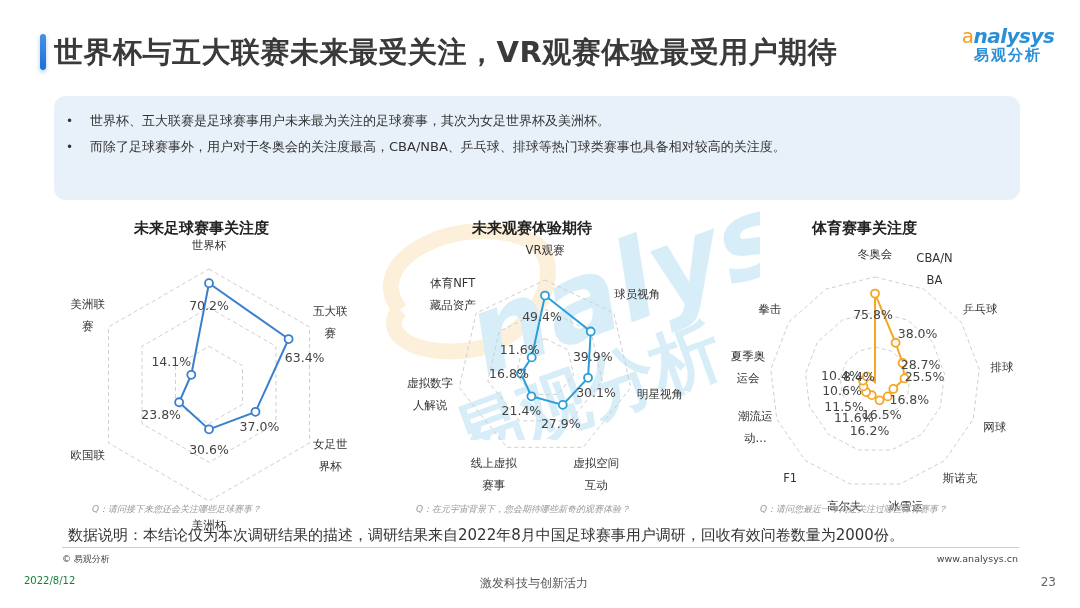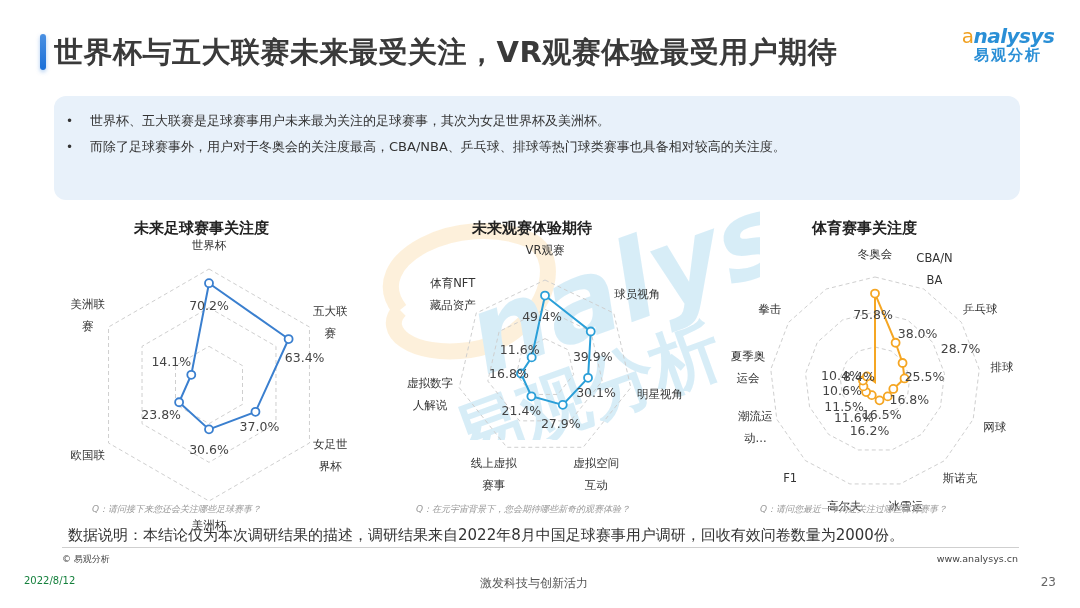--- a/index.html
+++ b/index.html
@@ -149,21 +149,21 @@
     <div class="axis-label" style="left: 429.959px; top: 394.257px;">
       <div>虚拟数字</div>
       <div>人解说</div>
     </div>
     <div class="axis-label" style="left: 452.744px; top: 294.428px;">
       <div>体育NFT</div>
       <div>藏品资产</div>
     </div>
     <div class="val-label" style="left: 873px; top: 313.567px;">75.8%</div>
     <div class="val-label" style="left: 917.603px; top: 332.745px;">38.0%</div>
-    <div class="val-label" style="left: 920.556px; top: 348px; margin-left: 40px;">28.7%</div>
+    <div class="val-label" style="left: 920.556px; top: 364px;">28.7%</div>
     <div class="val-label" style="left: 924.533px; top: 376.414px;">25.5%</div>
     <div class="val-label" style="left: 909.326px; top: 398.95px;">16.8%</div>
     <div class="val-label" style="left: 881.765px; top: 414.409px;">16.5%</div>
     <div class="val-label" style="left: 869.523px; top: 430.351px;">16.2%</div>
     <div class="val-label" style="left: 853.761px; top: 417.14px;">11.6%</div>
     <div class="val-label" style="left: 844.103px; top: 406.043px;">11.5%</div>
     <div class="val-label" style="left: 842px; top: 390.385px;">10.6%</div>
     <div class="val-label" style="left: 840.955px; top: 374.537px;">10.4%</div>
     <div class="val-label" style="left: 858.935px; top: 360.433px; margin-top: 16px;">8.4%</div>
     <div class="axis-label" style="left: 875px; top: 254px;">

